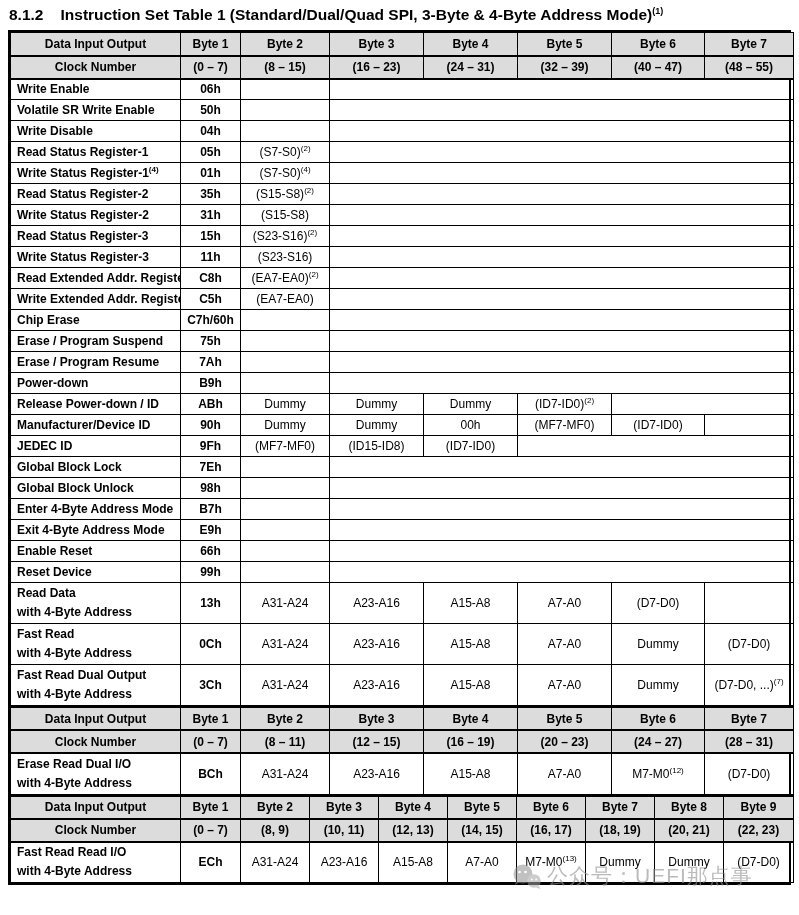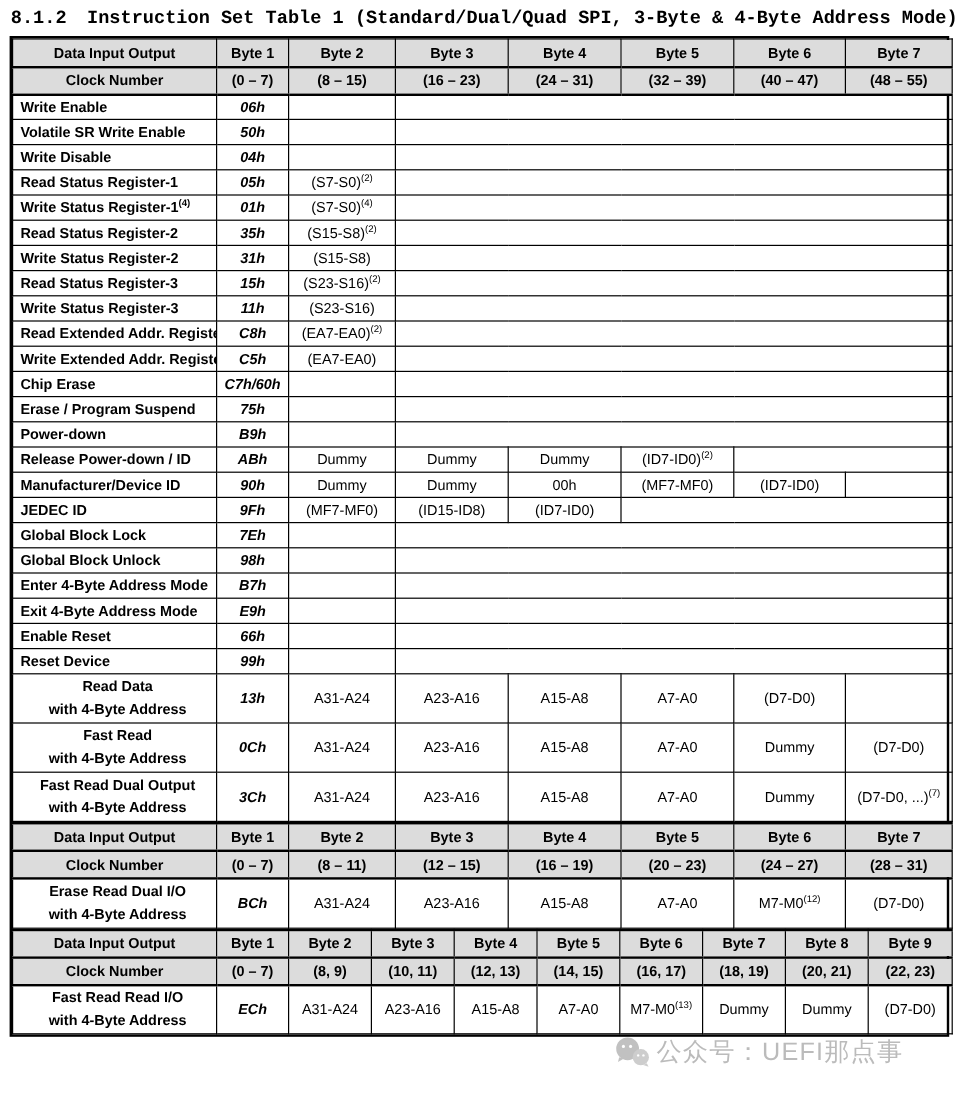--- a/index.html
+++ b/index.html
@@ -9,21 +9,20 @@
     font-family:"Liberation Sans", sans-serif;
     color:#000;
     position:relative;
     overflow:hidden;
   }
   .doc-title {
     display:flex; align-items:center; gap:17px;
     font-weight:bold; font-size:15.5px;
     margin:6px 0 6px 9px;
     white-space:nowrap;
-    font-family:Liberation Mono, monospace;
   }
   .doc-title sup { font-size:9px; font-weight:bold; }
   .table-wrap {
     width:783px; margin-left:8px;
     border:2px solid #000;
     box-sizing:border-box;
     background:#fff;
   }
   table {
     border-collapse:collapse; table-layout:fixed; width:100%;
@@ -40,22 +39,22 @@
   }
   tr { height:21px; }
   tr.hdr { height:23px; }
   tr.hdr th {
     background:var(--hdr-bg, #dcdcdc);
     font-weight:bold;
     border-bottom-width:2px;
   }
   tr.dbl { height:41px; }
   td.lbl { text-align:left; padding-left:6px;font-weight:bold; }
-  tr.dbl td.lbl div { line-height:19px;text-align:center; }
-  td.op { font-weight:bold;font-style:italic; }
+  tr.dbl td.lbl div { line-height:19px; }
+  td.op { font-weight:bold; }
   sup { font-size:8px; line-height:0; }
   .watermark {
     position:absolute; left:512px; top:862px;
     display:flex; align-items:flex-end; gap:5px;
     color:rgba(145,145,145,0.62);
     font-size:21px; letter-spacing:1px;
     pointer-events:none; z-index:5; white-space:nowrap;
   }
   .wm-icon { display:inline-block; width:30px; height:26px; opacity:0.55; }
 </style>
@@ -194,20 +193,28 @@
           </td>
           <td class="op">C7h/60h</td>
           <td></td>
           <td colspan="5"></td>
         </tr>
         <tr>
           <td class="lbl">
             <div>Erase / Program Suspend</div>
           </td>
           <td class="op">75h</td>
+          <td></td>
+          <td colspan="5"></td>
+        </tr>
+        <tr>
+          <td class="lbl">
+            <div>Erase / Program Resume</div>
+          </td>
+          <td class="op">7Ah</td>
           <td></td>
           <td colspan="5"></td>
         </tr>
         <tr>
           <td class="lbl">
             <div>Power-down</div>
           </td>
           <td class="op">B9h</td>
           <td></td>
           <td colspan="5"></td>

